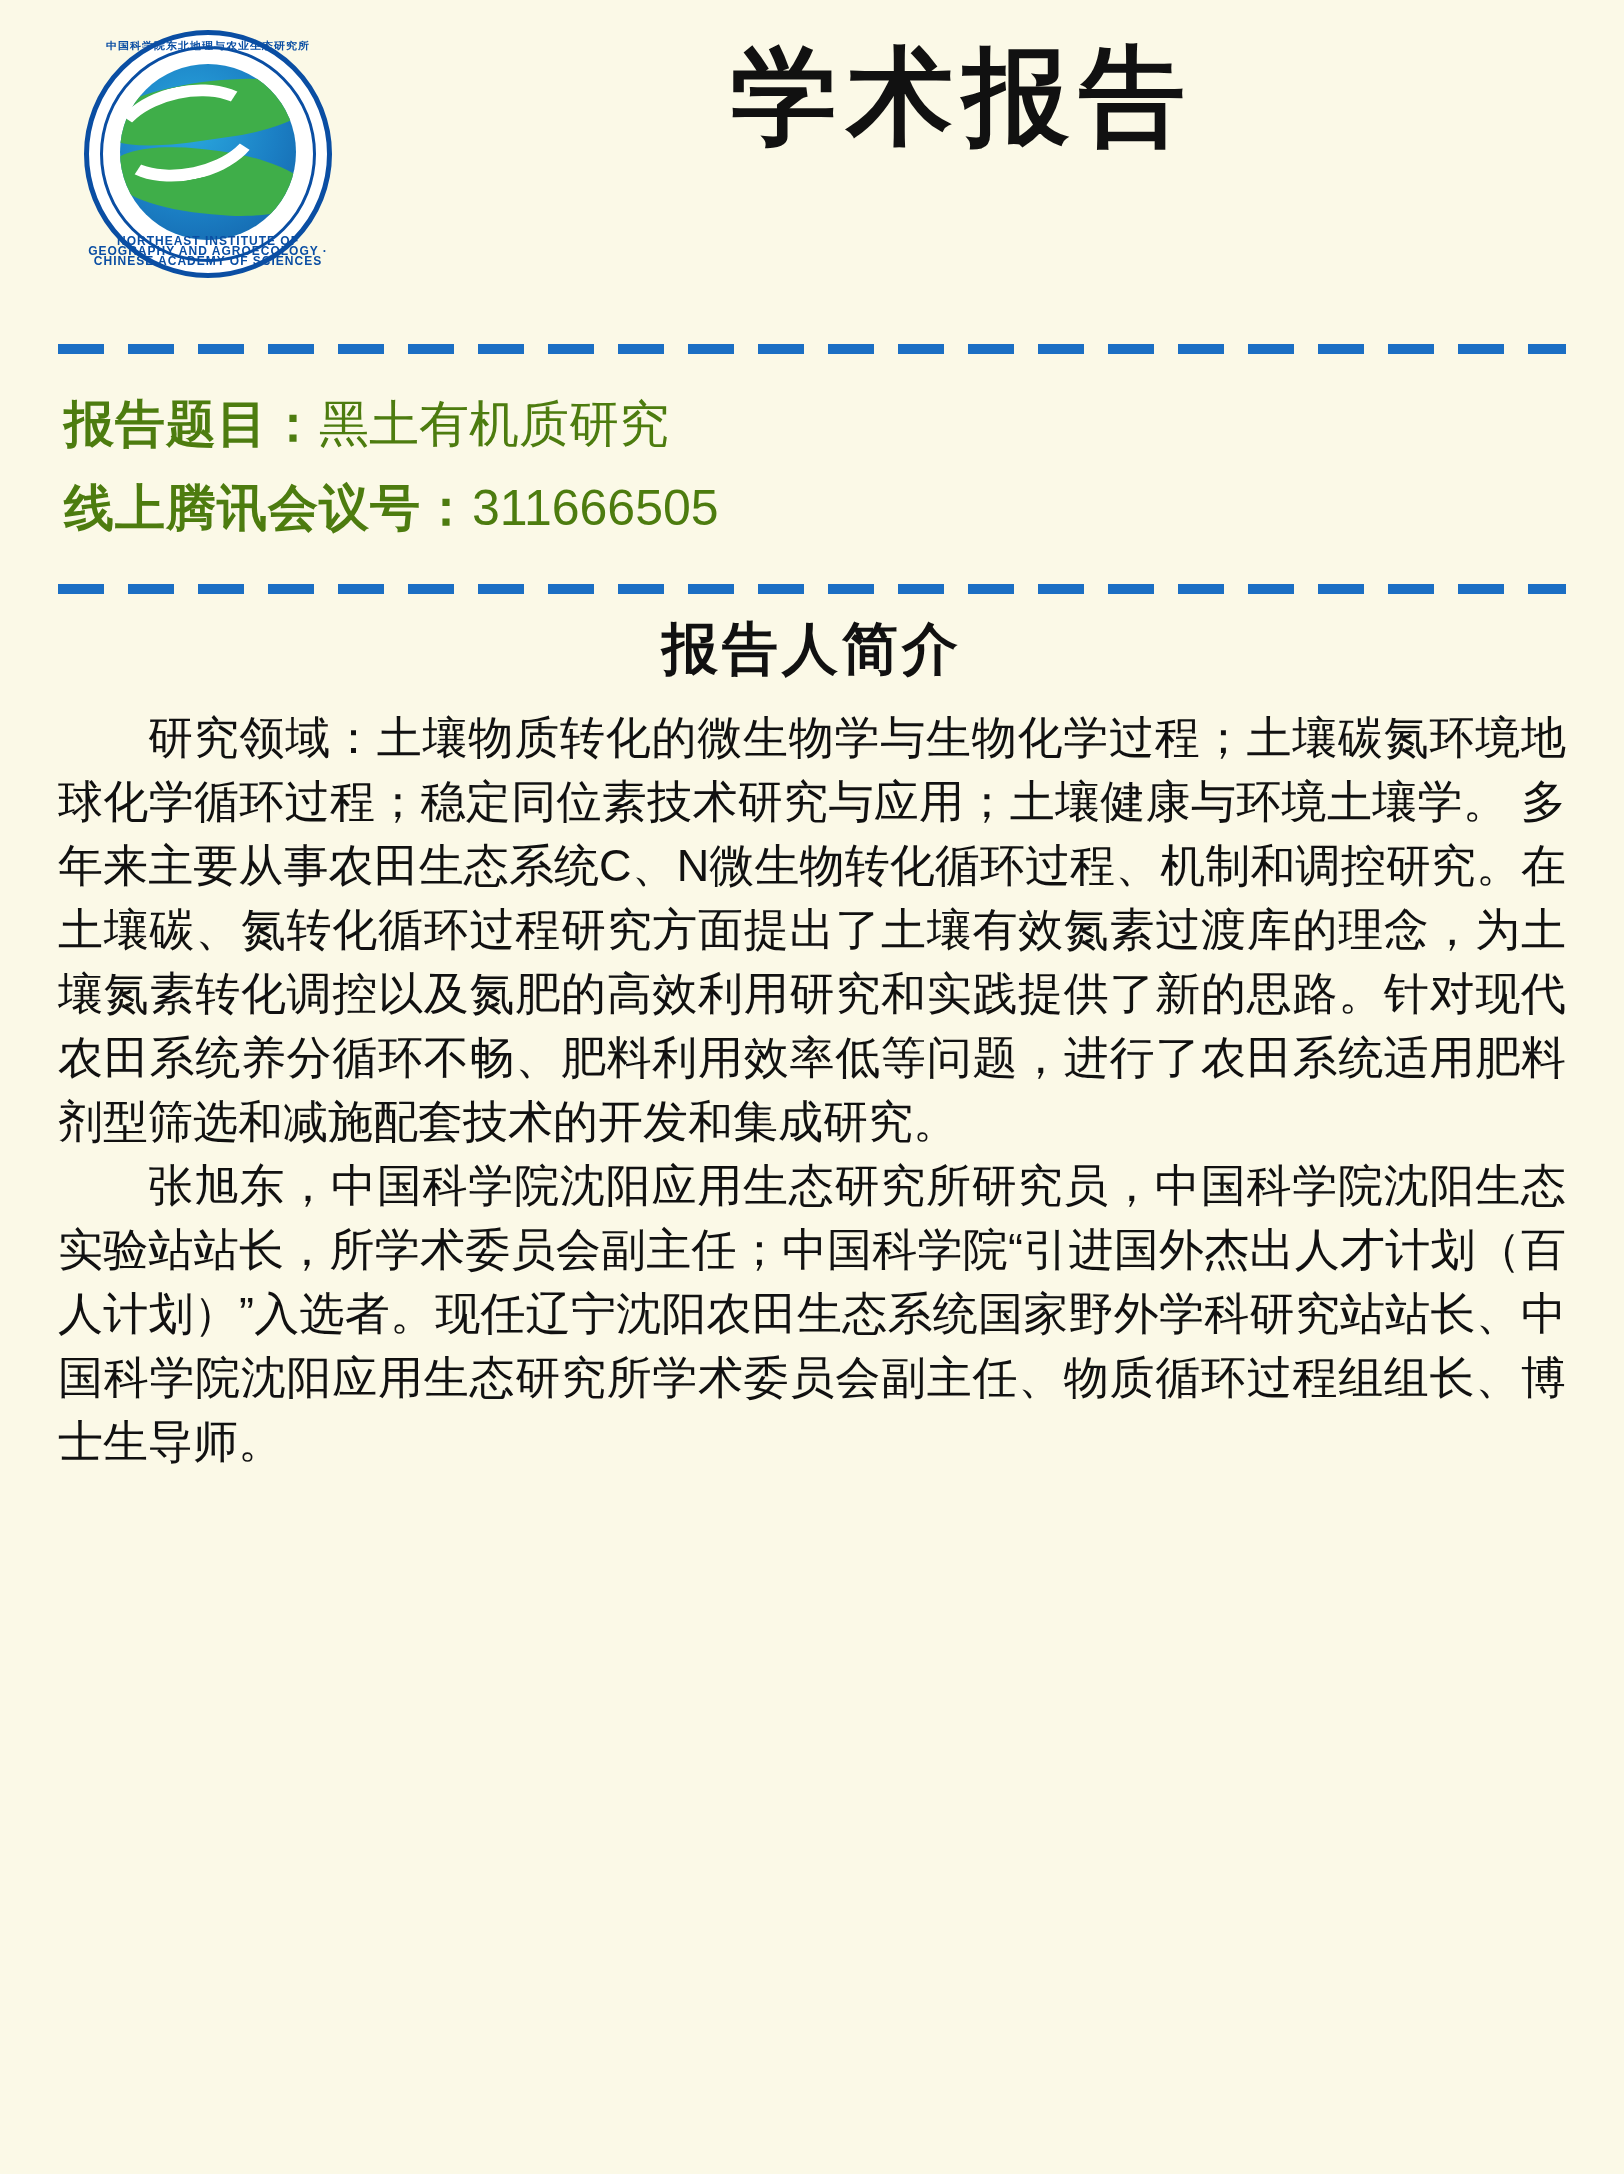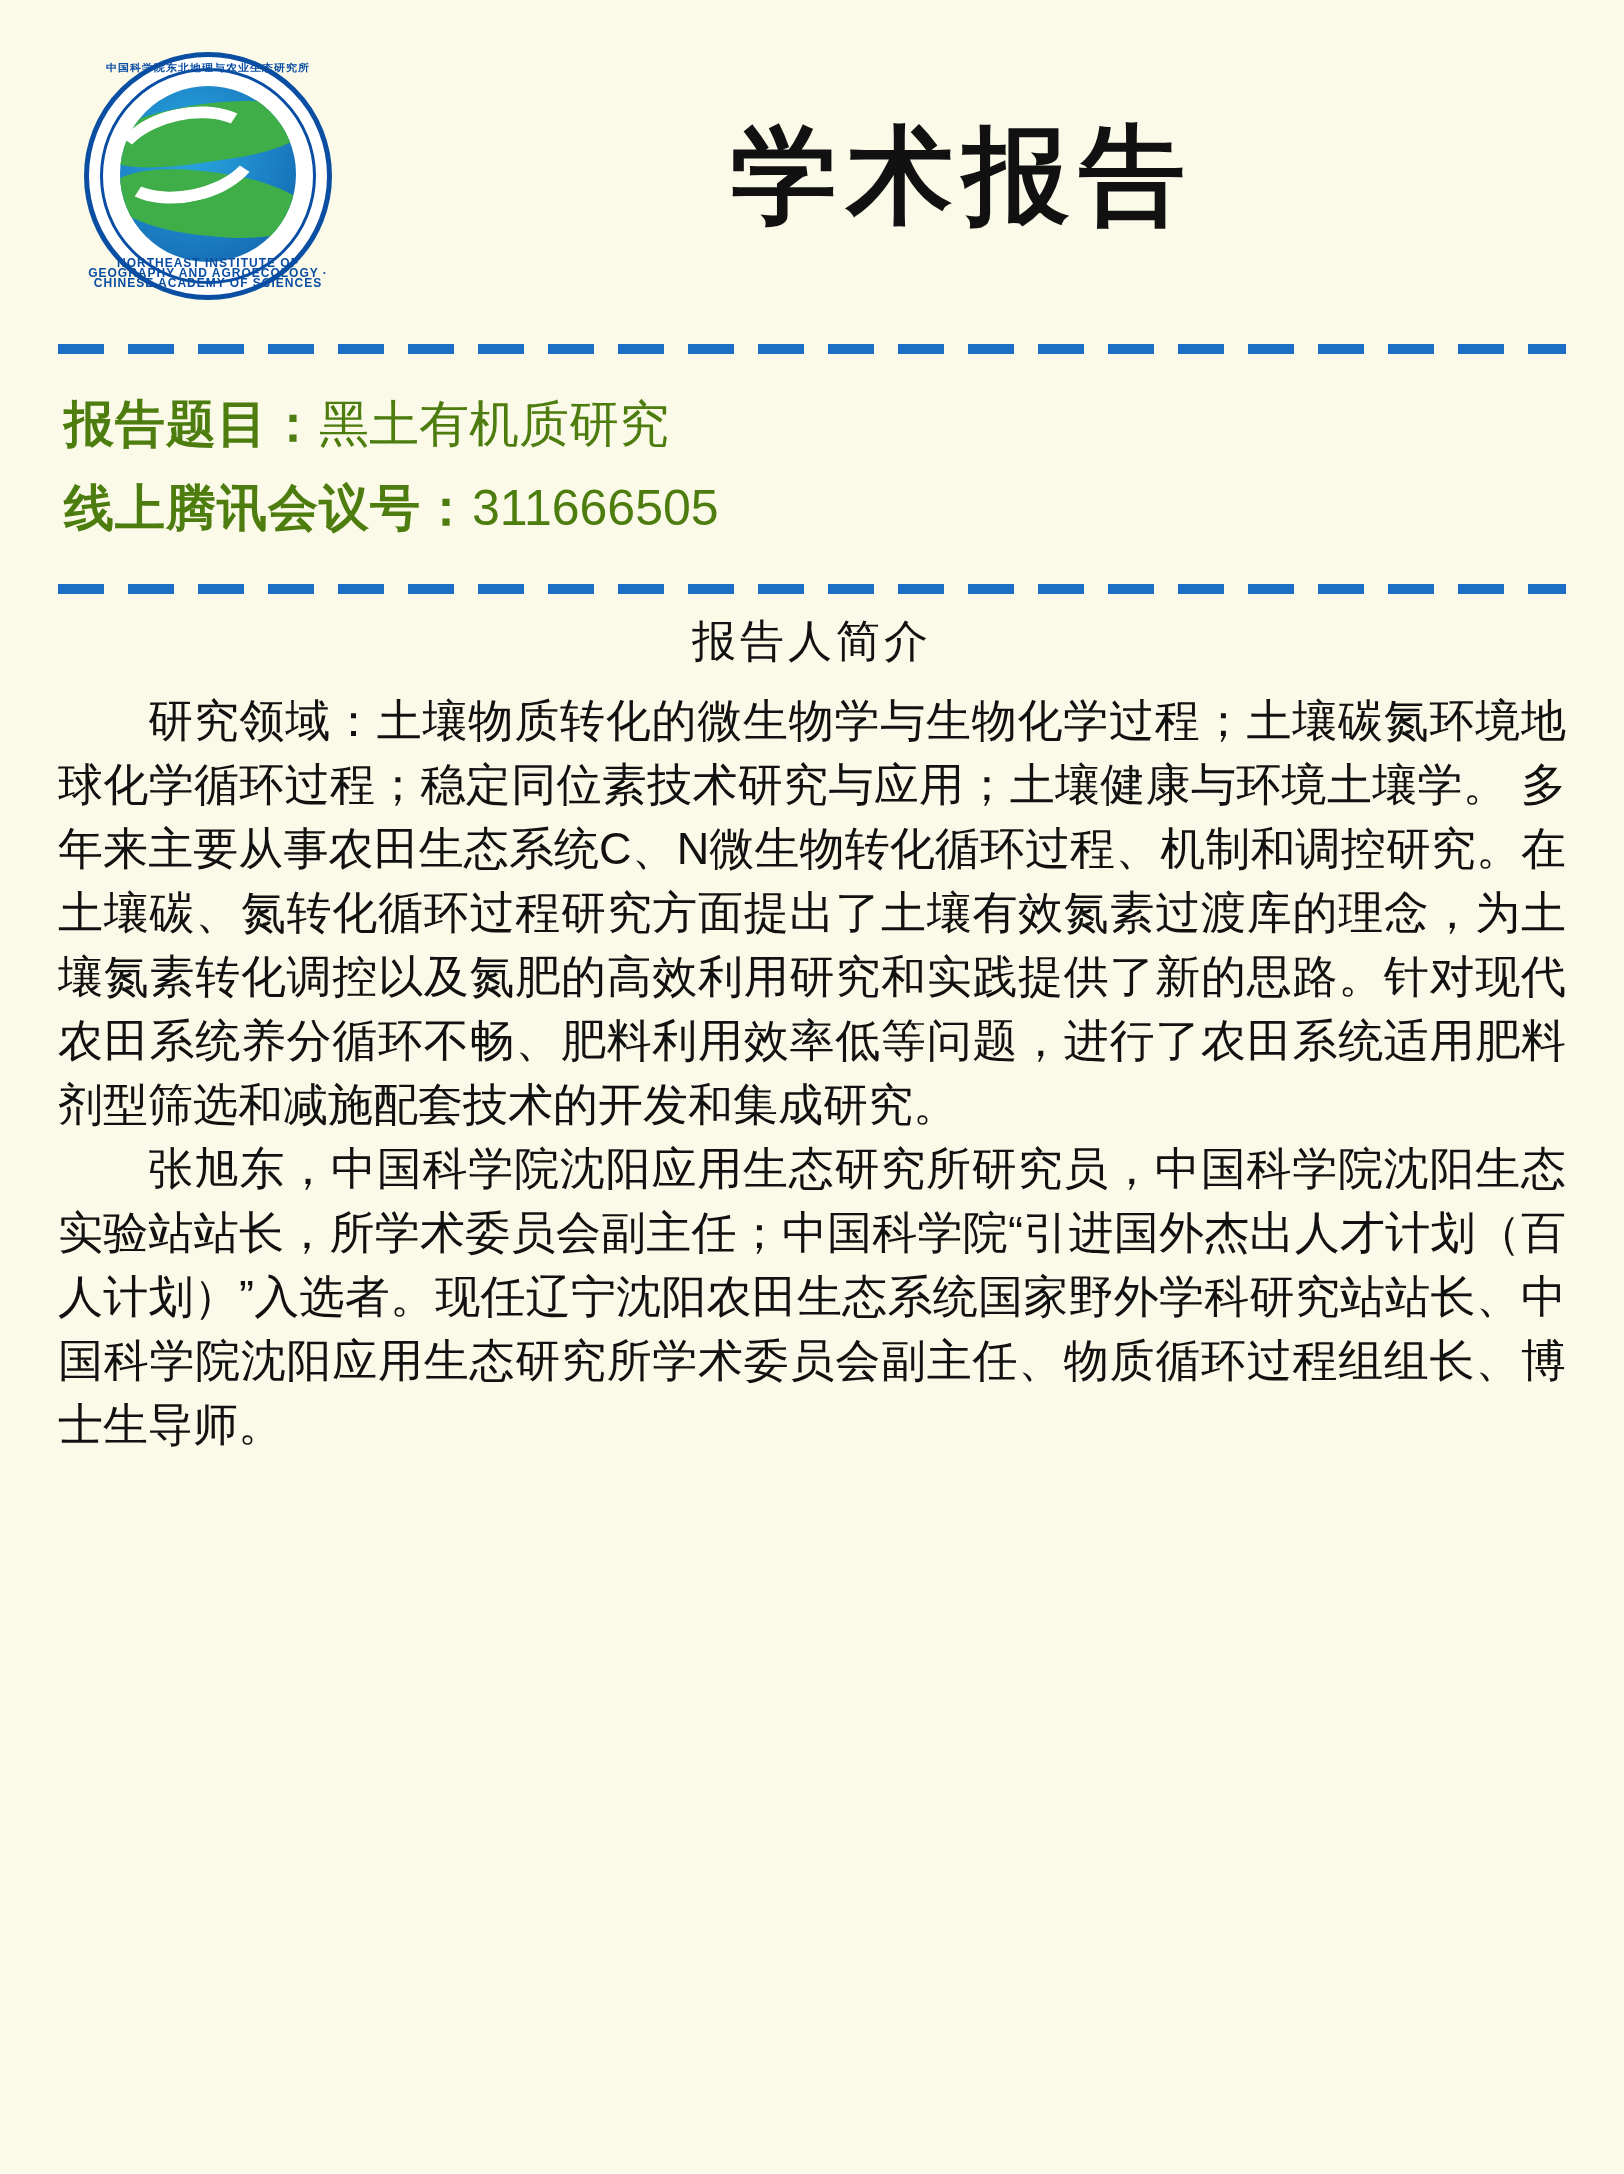--- a/index.html
+++ b/index.html
@@ -19,21 +19,20 @@
     min-height: 2174px;
     box-sizing: border-box;
     background: #fbf9e7;
     padding: 26px 52px 40px 52px;
     position: relative;
   }
 
   
   .header {
     display: flex;
-    align-items: center;
     height: 300px;
     position: relative;
     gap: 44px;
   }
   .logo {
     width: 284px;
     height: 255px;
     flex: 0 0 284px;
     display: flex;
     align-items: center;
@@ -162,22 +161,22 @@
     font-weight: bold;
     letter-spacing: 1px;
   }
   .info-value {
     font-weight: normal;
   }
 
   
   .bio-title {
     text-align: center;
-    font-size: 44px;
-    font-weight: normal;
+    font-size: 56px;
+    font-weight: bold;
     letter-spacing: 4px;
     margin: 14px 0 18px 0;
   }
   .bio-para {
     font-size: 45px;
     line-height: 64px;
     text-align: justify;
     text-justify: inter-ideograph;
     text-indent: 2em;
     margin: 0 6px 0 6px;

